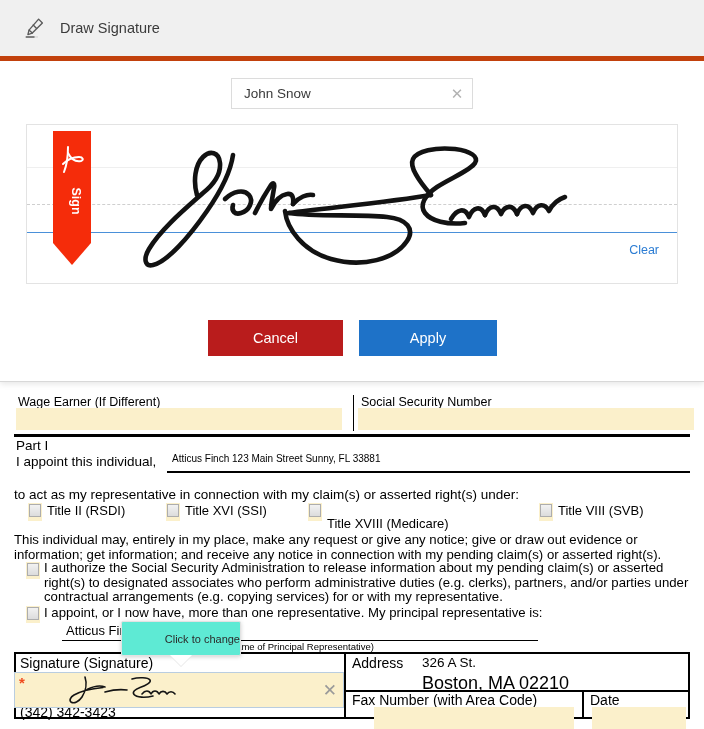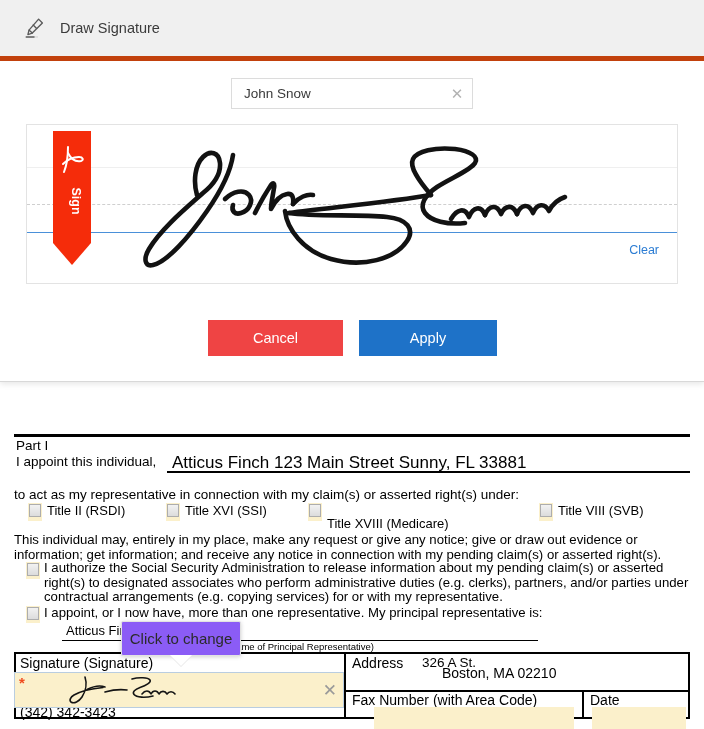--- a/index.html
+++ b/index.html
@@ -29,21 +29,21 @@
   .fld-ssn{position:absolute;left:344px;top:13px;width:336px;height:22px;}
   .vsep-top{position:absolute;left:339px;top:0px;width:1px;height:36px;background:#000;}
   .hrule-thick{position:absolute;left:14px;top:434px;width:676px;height:2.5px;background:#000;}
 
   .part-i{position:absolute;left:16px;top:438px;font-size:13.5px;}
   .appoint-line{position:absolute;left:16px;top:454px;font-size:13.5px;}
   .title-main{
     position:absolute;left:0;top:437px;width:704px;text-align:center;
     font-size:16.5px;font-weight:bold;letter-spacing:-0.2px;
   }
-  .rep-name{position:absolute;left:172px;top:453px;font-size:17px;}
+  .rep-name{position:absolute;left:172px;top:453px;font-size:10px;}
   .rep-underline{position:absolute;left:167px;top:471px;width:523px;height:1.5px;background:#000;}
   .name-addr-cap{position:absolute;left:167px;top:472px;width:523px;text-align:center;font-size:10px;}
 
   .act-line{position:absolute;left:14px;top:487px;font-size:13.5px;}
 
   .cb-row{position:absolute;left:14px;top:503px;width:676px;height:18px;}
   .cbx{
     position:absolute;width:12px;height:13px;top:1px;
     background:linear-gradient(180deg,#f2f2f2 0%,#dcdcdc 100%);
     border:1px solid #adadad;box-sizing:border-box;
@@ -74,44 +74,44 @@
   .tbl-mid{position:absolute;left:0;top:38px;width:676px;height:1.6px;background:#000;}
   .tbl-bot{position:absolute;left:0;top:65px;width:676px;height:2.4px;background:#000;}
   .tbl-vl{position:absolute;left:0;top:0;width:1.6px;height:66px;background:#000;}
   .tbl-vr{position:absolute;left:674px;top:0;width:1.6px;height:66px;background:#000;}
   .tbl-v1{position:absolute;left:330px;top:0;width:1.6px;height:66px;background:#000;}
   .tbl-v2{position:absolute;left:568px;top:38px;width:1.6px;height:28px;background:#000;}
 
   .c-sig{position:absolute;left:6px;top:3px;font-size:14px;}
   .c-addr{position:absolute;left:338px;top:3px;font-size:14px;}
   .c-addr-1{position:absolute;left:408px;top:3px;font-size:13.5px;}
-  .c-addr-2{position:absolute;left:408px;top:13px;font-size:14px;margin-left:20px;}
+  .c-addr-2{position:absolute;left:408px;top:21px;font-size:18px;}
   .c-tel{position:absolute;left:6px;top:40px;font-size:14px;}
   .c-tel-v{position:absolute;left:6px;top:52px;font-size:14px;}
   .c-fax{position:absolute;left:338px;top:40px;font-size:14px;}
   .c-date{position:absolute;left:576px;top:40px;font-size:14px;}
   .fld-fax{position:absolute;left:360px;top:55px;width:200px;height:22px;}
   .fld-date{position:absolute;left:578px;top:55px;width:94px;height:22px;}
 
   
   .sig-field{
     position:absolute;left:14px;top:672px;width:330px;height:36px;
     background:#fbf0cb;border:1px solid #b9cde0;box-sizing:border-box;
   }
   .sig-req{position:absolute;left:4px;top:2px;color:#f04a1e;font-size:15px;font-weight:bold;line-height:1;}
   .sig-x{position:absolute;right:6px;top:9px;color:#9a9a9a;font-size:17px;line-height:1;font-weight:300;}
   .sig-ink{position:absolute;left:42px;top:1px;width:150px;height:34px;}
 
   
   .tooltip{
     position:absolute;left:121px;top:621px;width:118px;height:33px;
-    background:#8b5cf6;border:1px solid #e2e2e2;border-radius:2px;
+    background:#5eead4;border:1px solid #e2e2e2;border-radius:2px;
     box-shadow:0 1px 4px rgba(0,0,0,0.18);
-    display:flex;align-items:center;justify-content:center;
-    font-size:15px;color:#2b2b2b;z-index:40;
+    display:flex;align-items:center;justify-content:flex-end;
+    font-size:11px;color:#2b2b2b;z-index:40;
   }
   .tooltip:after{
     content:"";position:absolute;left:50%;margin-left:-11px;bottom:-11px;
     width:0;height:0;border-left:11px solid transparent;border-right:11px solid transparent;
     border-top:11px solid #ffffff;
     filter:drop-shadow(0 1px 0 #e6e6e6);
   }
 
   
   #dialog{
@@ -156,28 +156,35 @@
   .sig-svg{position:absolute;left:0;top:0;width:650px;height:158px;}
 
   
   .sign-tag{position:absolute;left:26px;top:6px;width:38px;height:138px;}
 
   .dlg-btns{position:absolute;left:0;top:320px;width:704px;height:36px;}
   .btn{
     position:absolute;height:36px;border:0;cursor:pointer;
     font-family:"Liberation Sans", sans-serif;font-size:14.5px;color:#ffffff;
   }
-  .btn-cancel{left:208px;width:135px;background:#ef4444;}
+  .btn-cancel{left:208px;width:135px;background:#b91c1c;}
   .btn-apply{left:359px;width:138px;background:#1e72c8;}
 </style>
 </head>
 <body>
 
 <div id="doc">
 
+  <div class="doc-row-top">
+    <div class="doc-lbl-we">Wage Earner (If Different)</div>
+    <div class="doc-lbl-ssn">Social Security Number</div>
+    <div class="fld fld-we"></div>
+    <div class="fld fld-ssn"></div>
+    <div class="vsep-top"></div>
+  </div>
 
   <div class="hrule-thick"></div>
 
   <div class="part-i">Part I</div>
   <div class="appoint-line">I appoint this individual,</div>
   <div class="rep-name">Atticus Finch 123 Main Street Sunny, FL 33881</div>
   <div class="rep-underline"></div>
 
   <div class="act-line">to act as my representative in connection with my claim(s) or asserted right(s) under:</div>
 

